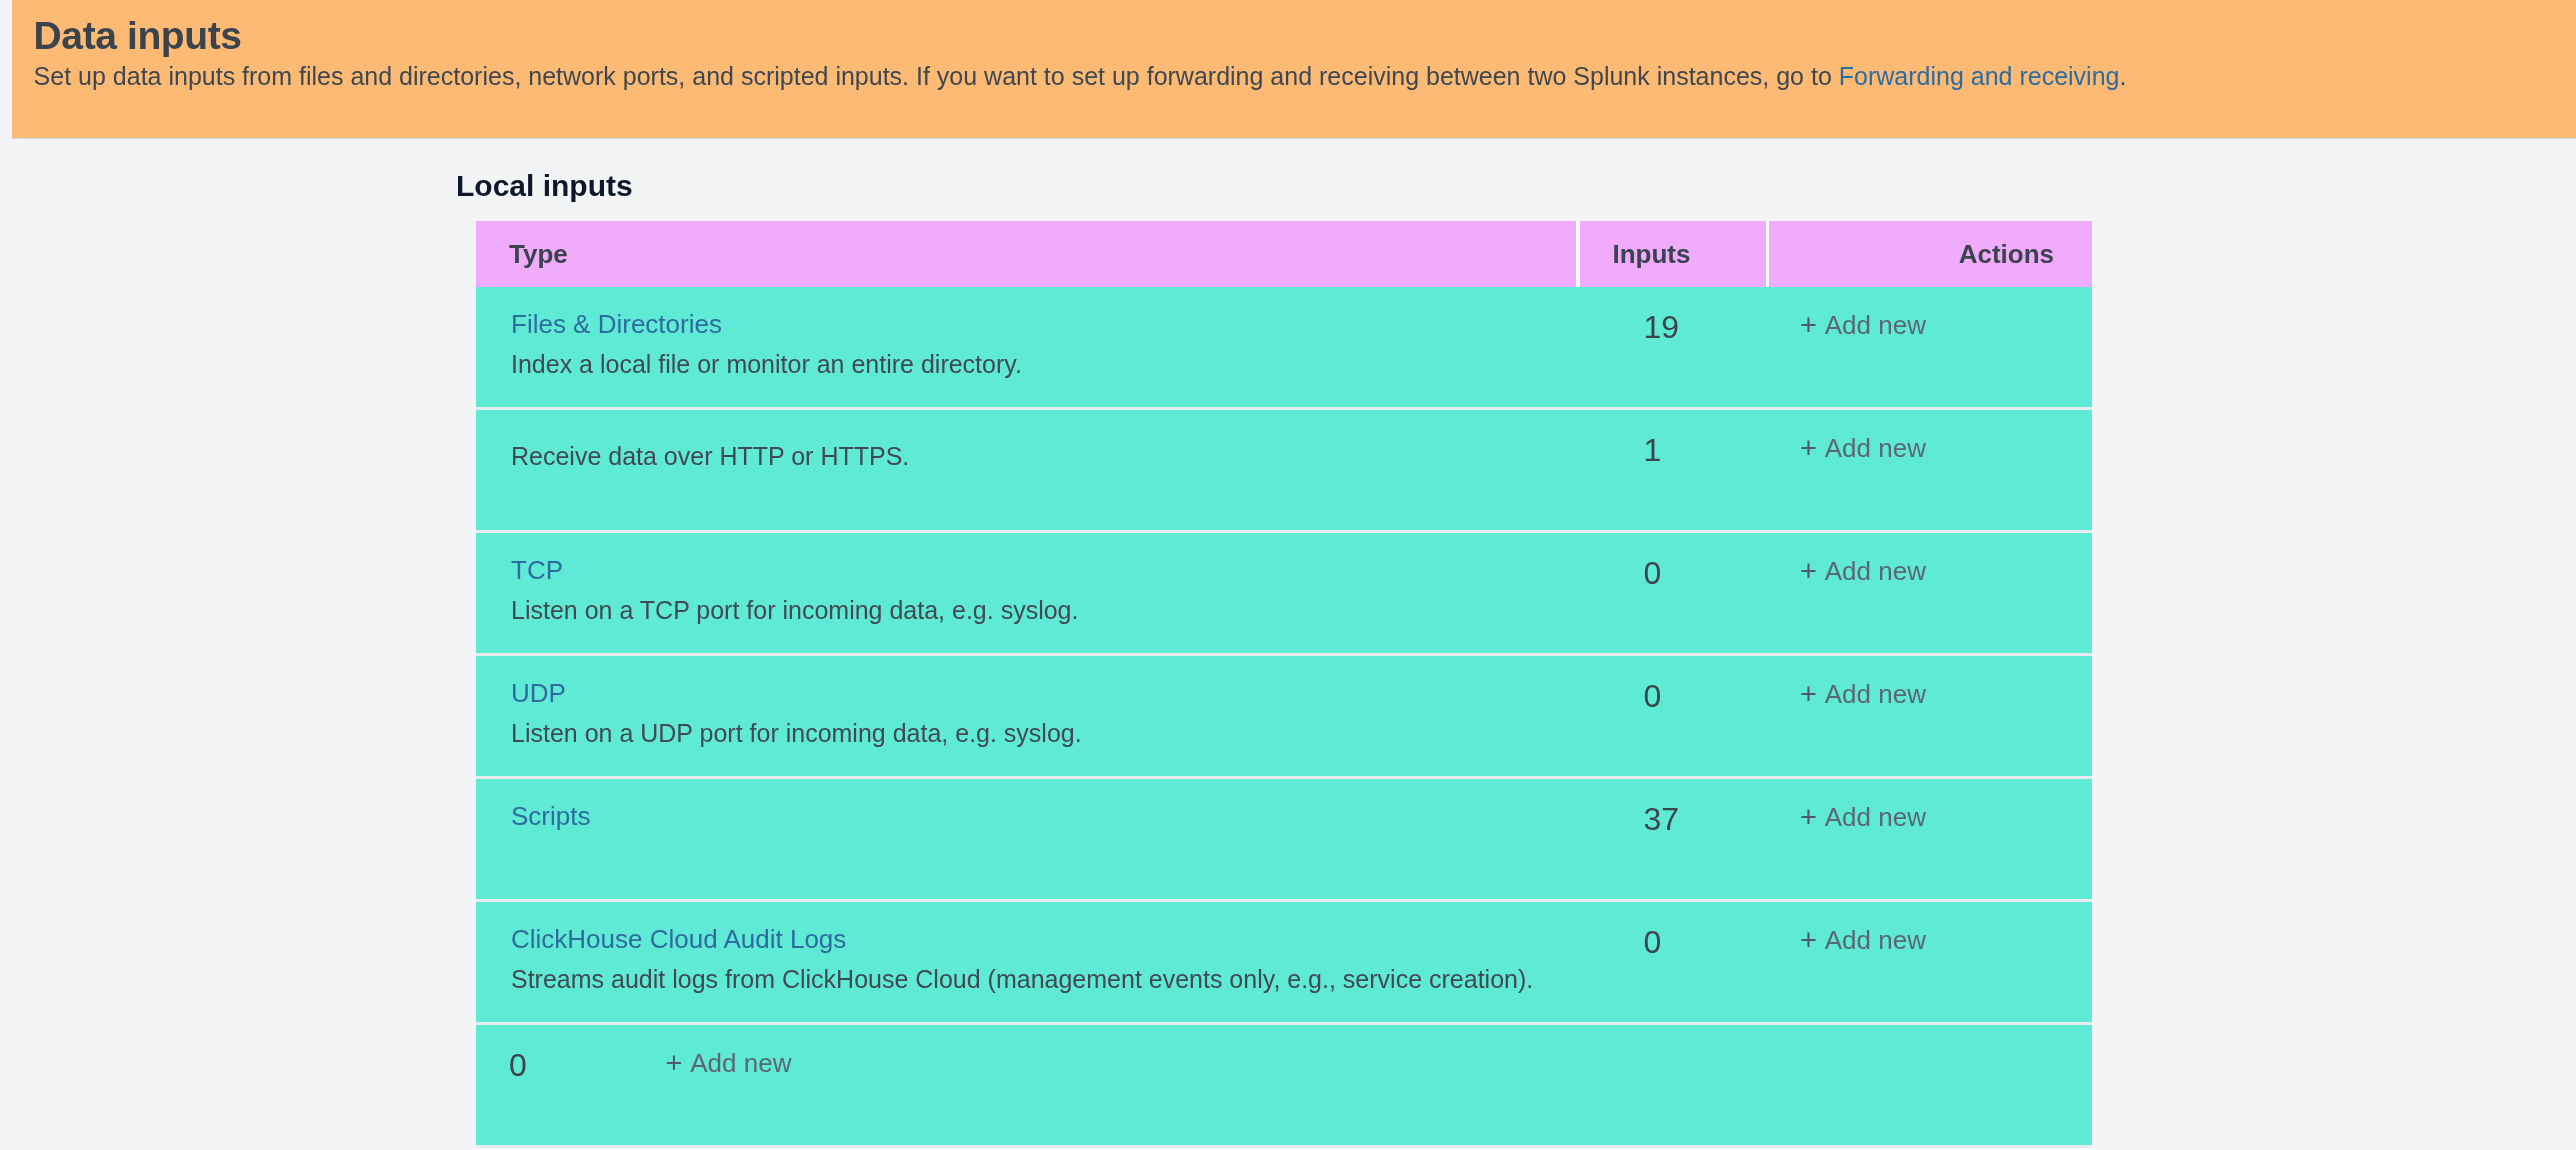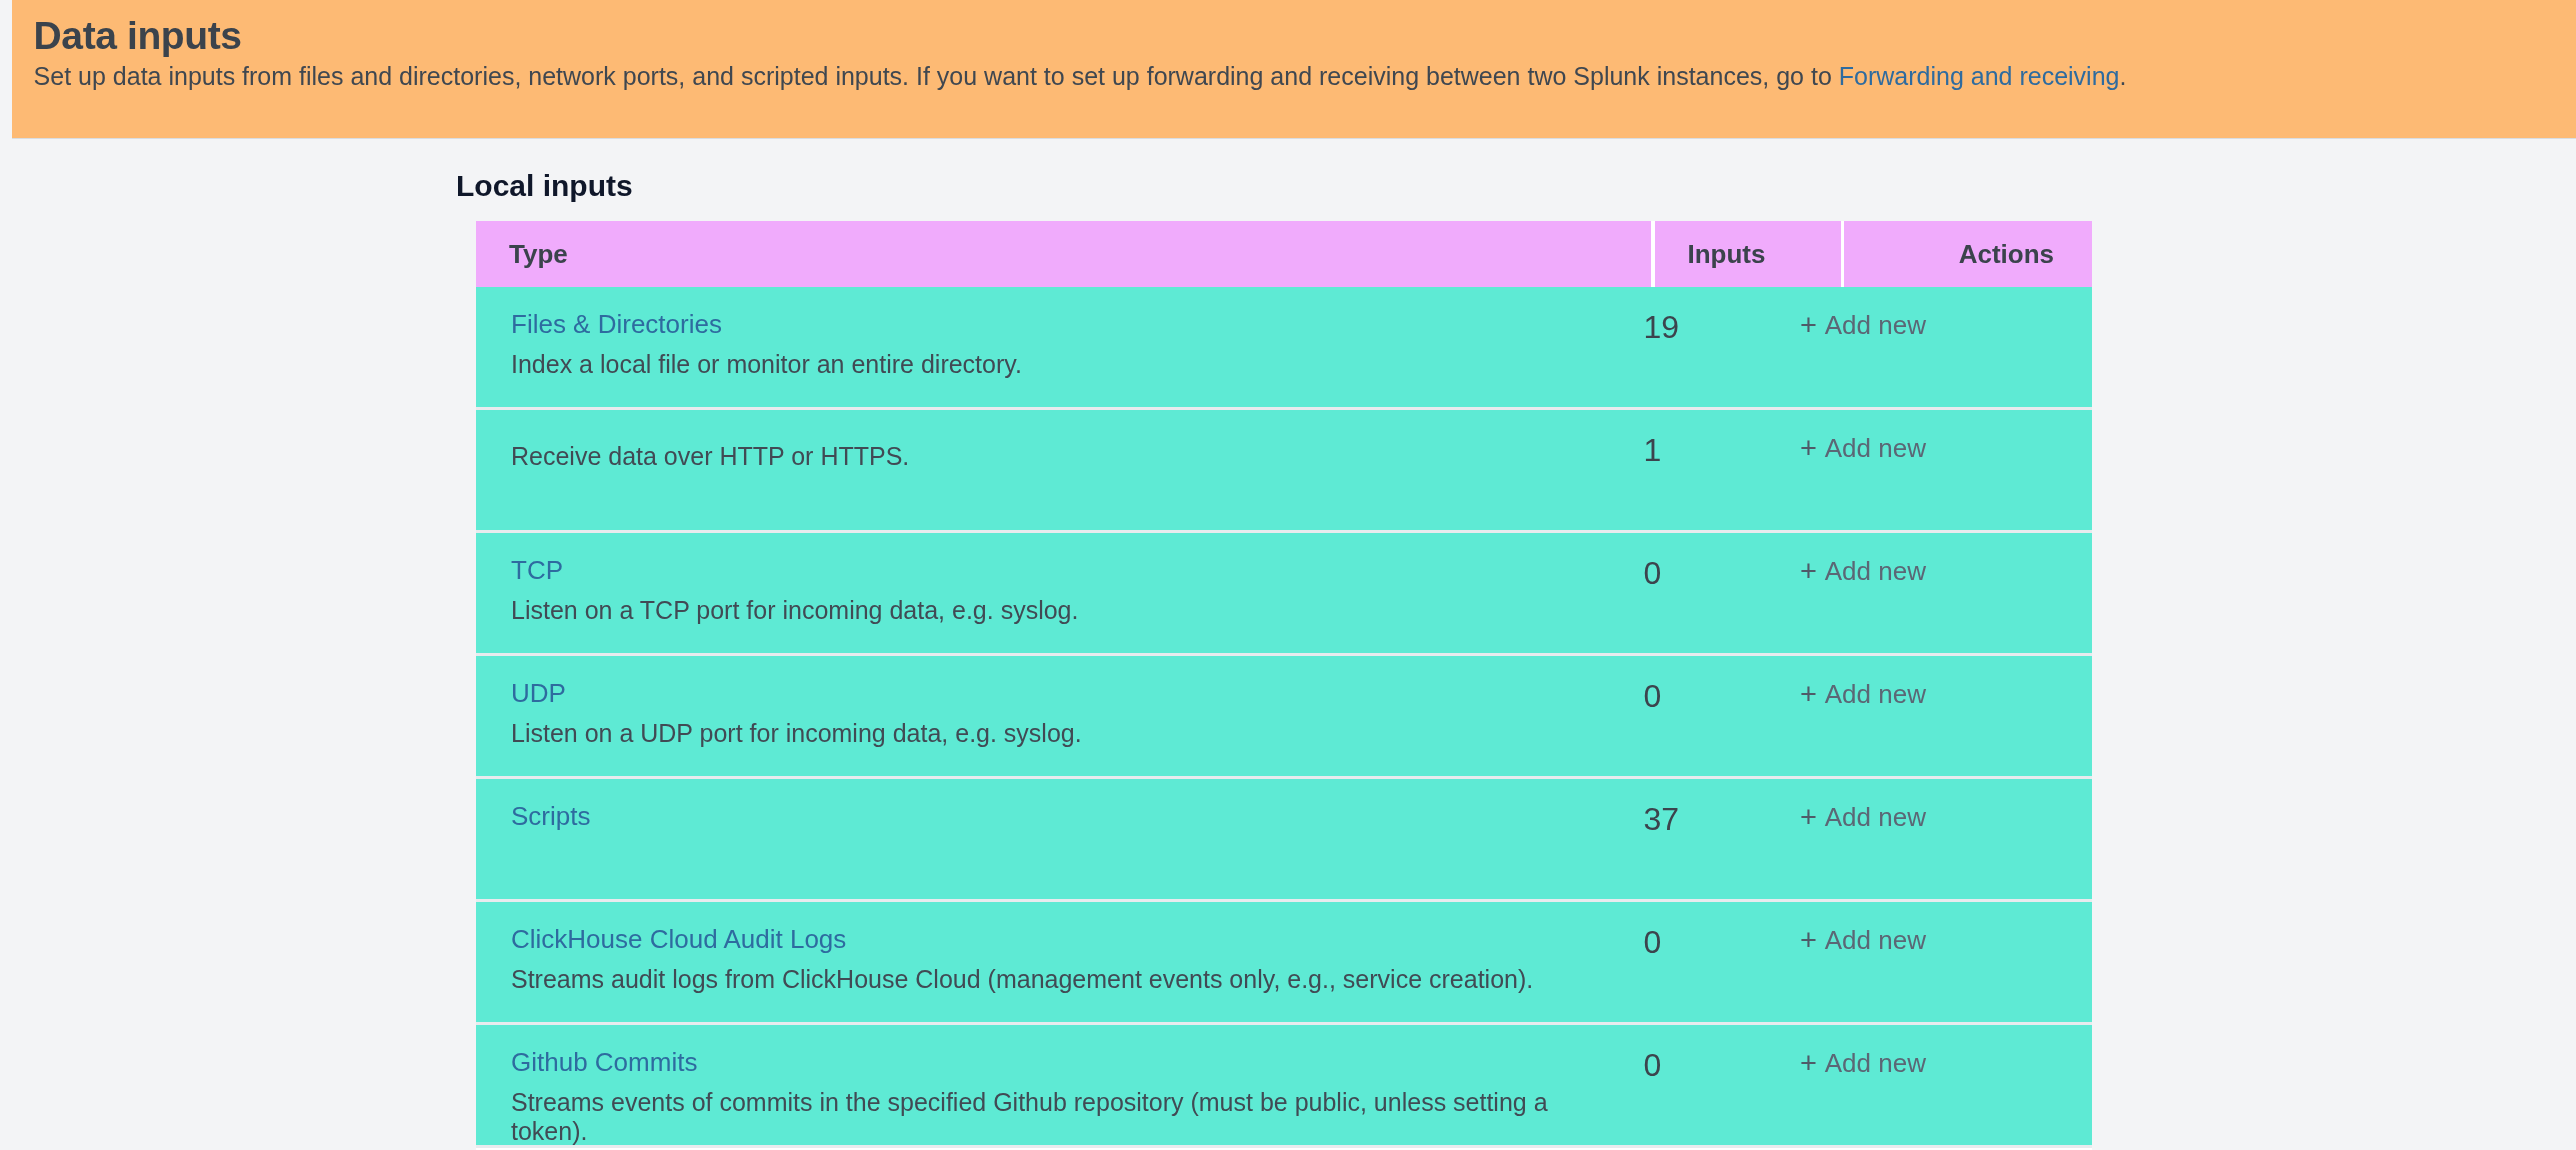--- a/index.html
+++ b/index.html
@@ -62,21 +62,21 @@
     font-weight: bold;
     color: #3b434c;
   }
   .th {
     background: #f0abfc;
     display: flex;
     align-items: center;
   }
   .th-type    { flex: 1; padding-left: 33px; }
   .th-inputs  { width: 186px; padding-left: 33px; }
-  .th-actions { width: 248px; justify-content: flex-end; padding-right: 38px; }
+  .th-actions { width: 323px; justify-content: flex-end; padding-right: 38px; }
 
   .row {
     display: flex;
     gap: 3.5px;
     background: #5eead4;
     border-bottom: 3.5px solid #e8ebee;
     height: 123px;
   }
   .cell-type   { flex: 1; padding: 22.4px 0 0 35px; }
   .cell-inputs { width: 186px; padding: 22.4px 0 0 33px; font-size: 32px; color: #3c444d; }
@@ -189,24 +189,20 @@
       <div><a class="row-title-link">ClickHouse Cloud Audit Logs</a></div>
       <div class="row-desc">Streams audit logs from ClickHouse Cloud (management events only, e.g., service creation).</div>
     </div>
     <div class="cell-inputs">0</div>
     <div class="cell-actions">
       <a class="add-new-link"><span class="plus-glyph">+</span><span>Add new</span></a>
     </div>
   </div>
 
   <div class="row">
-    <div class="cell-type">
-      <div><a class="row-title-link">Github Commits</a></div>
-      <div class="row-desc">Streams events of commits in the specified Github repository (must be public, unless setting a token).</div>
-    </div>
     <div class="cell-inputs">0</div>
     <div class="cell-actions">
       <a class="add-new-link"><span class="plus-glyph">+</span><span>Add new</span></a>
     </div>
   </div>
 </div>
 
     <div class="table-bottom-partial"></div>
   </div>
 </div>

